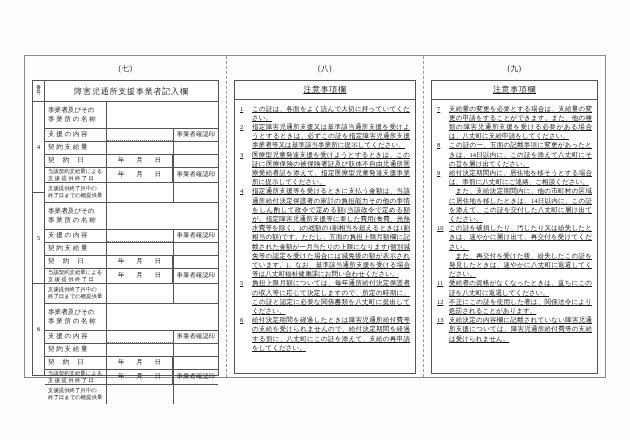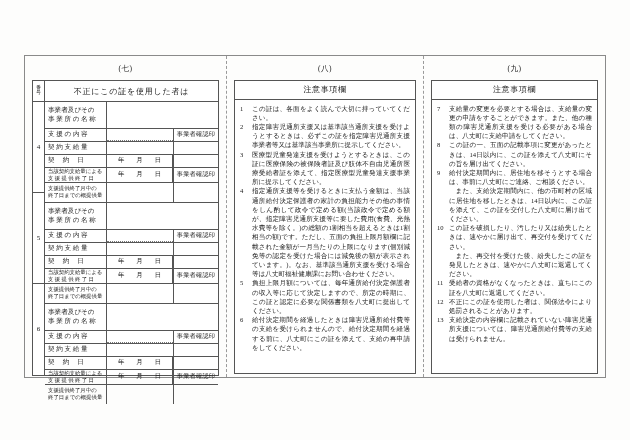--- a/index.html
+++ b/index.html
@@ -201,20 +201,21 @@
     flex: 0 0 45px;
     box-sizing: border-box;
     border-left: 1px solid #555;
   }
 
   
   .notes-box {
     height: 294px;
     display: flex;
     flex-direction: column;
+    text-decoration: underline;
   }
   .notes-body {
     flex: 1 1 auto;
     padding: 4px 5px 4px 4px;
     box-sizing: border-box;
   }
   .note {
     display: flex;
     font-size: 6.6px;
     line-height: 9.2px;
@@ -250,21 +251,21 @@
         <div class="left-box">
 
           <div class="numcol">
             <div class="numcol-head">番<br>号</div>
             <div class="numcol-cell">4</div>
             <div class="numcol-cell">5</div>
             <div class="numcol-cell">6</div>
           </div>
 
           <div class="bodycol">
-            <div class="bodycol-head">不正にこの証を使用した者は</div>
+            <div class="bodycol-head">障害児通所支援事業者記入欄</div>
 
             <div class="blockwrap">
               <div class="brow r-name">
                 <div class="lbl">
                   <span>事業者及びその</span>
                   <span>事 業 所 の 名 称</span>
                 </div>
                 <div class="val"></div>
               </div>
               <div class="brow r-sien">

